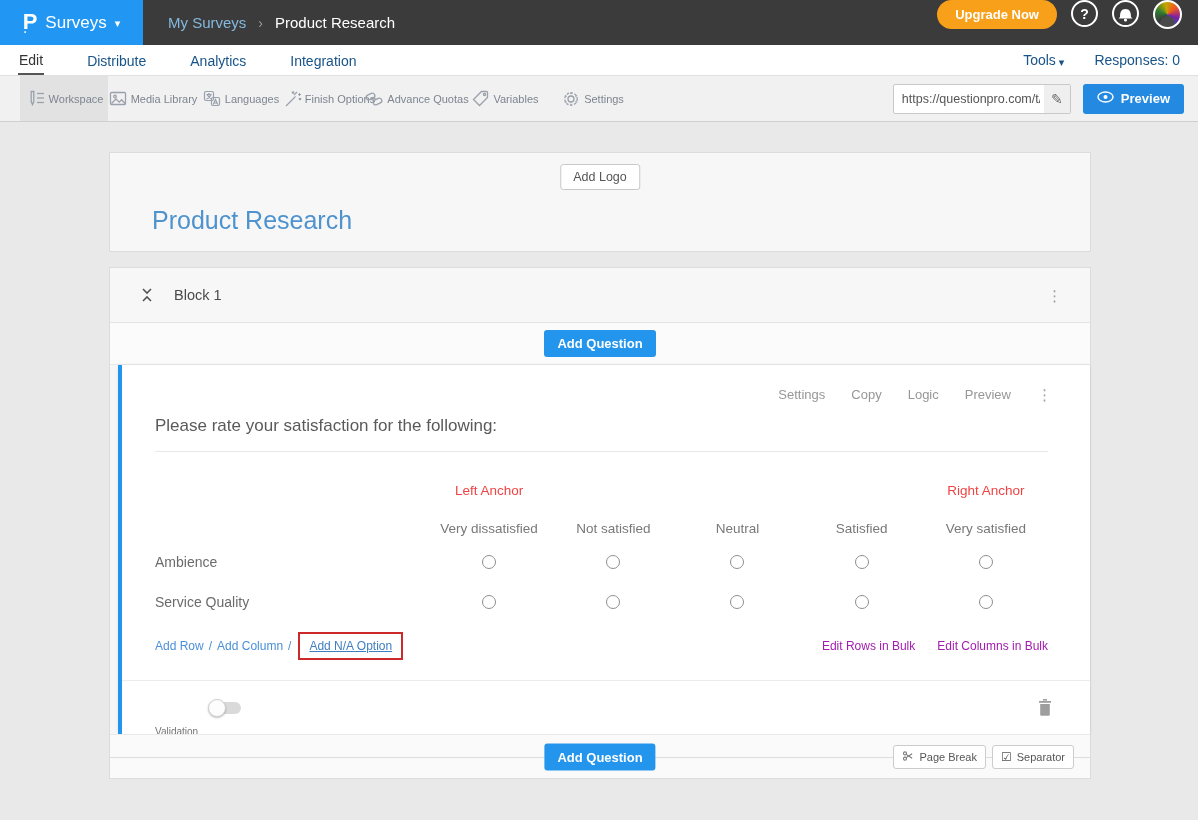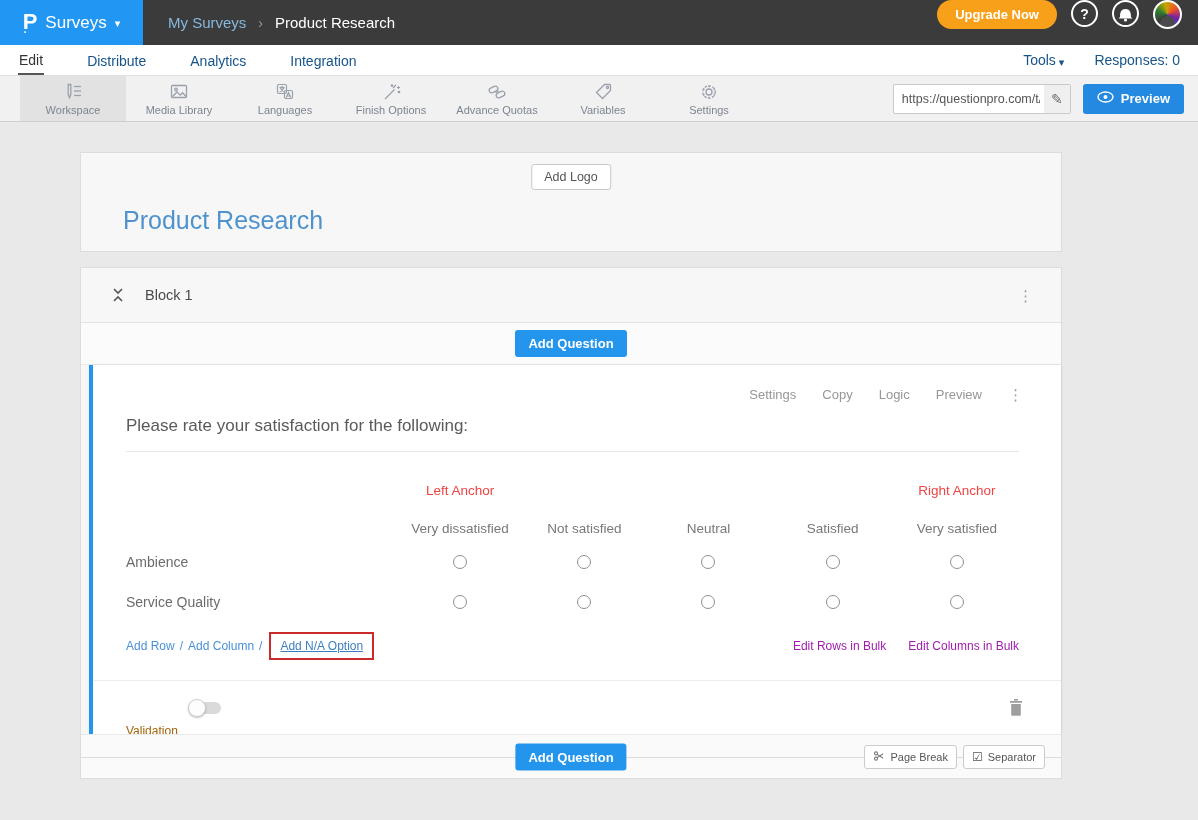--- a/index.html
+++ b/index.html
@@ -27,32 +27,32 @@
   
   .tabrow { height:31px; background:#fff; display:flex; align-items:center; padding:0 18px; border-bottom:1px solid #e0e0e0; }
   .tab { font-size:14px; color:#17548a; margin-right:42px; padding:6px 1px 5px; cursor:pointer; }
   .tab.active { color:#333; border-bottom:2px solid #555; }
   .tabrow-right { margin-left:auto; display:flex; align-items:center; gap:30px; font-size:14px; color:#17548a; }
   .tools { cursor:pointer; }
   .tools .caret { color:#17548a; margin-left:3px; }
 
   
   .toolbar { height:46px; background:#f1f1f1; border-bottom:1px solid #cfcfcf; display:flex; align-items:stretch; padding-left:20px; }
-  .tool-item { width:106px; display:flex; flex-direction:column; align-items:center; justify-content:center; gap:2px; cursor:pointer; color:#8e96a3; }
+  .tool-item { width:88px; display:flex; flex-direction:row; align-items:center; justify-content:center; gap:2px; cursor:pointer; color:#8e96a3; }
   .tool-item.active { background:#e2e2e2; }
   .tool-item svg { display:block; }
   .tool-label { font-size:11px; color:#7d8591; white-space:nowrap; }
   .toolbar-right { margin-left:auto; display:flex; align-items:center; gap:12px; padding-right:14px; }
   .url-box { display:flex; align-items:center; width:178px; height:30px; background:#fff; border:1px solid #c9c9c9; border-radius:2px; }
   .url-input { border:none; outline:none; flex:1; min-width:0; font-size:12.5px; color:#555; padding:0 4px 0 8px; font-family:inherit; background:transparent; }
   .url-pencil { width:26px; text-align:center; color:#666; font-size:14px; cursor:pointer; background:#efefef; align-self:stretch; line-height:28px; }
   .preview-btn { height:30px; background:#2489e0; color:#fff; border:none; border-radius:3px; font-size:13px; font-weight:bold; display:flex; align-items:center; gap:7px; padding:0 14px; cursor:pointer; font-family:inherit; }
 
   
-  .content { padding:30px 0 0 80px; }
+  .content { padding:30px 0 0 109px; }
   .card { width:982px; background:#f7f7f7; border:1px solid #dcdcdc; }
 
   .survey-header { height:100px; position:relative; margin-bottom:15px; }
   .add-logo-btn { position:absolute; top:11px; left:50%; transform:translateX(-50%); background:#fff; border:1px solid #c9c9c9; border-radius:3px; font-size:12.5px; color:#555; padding:5px 12px; cursor:pointer; font-family:inherit; }
   .survey-title { position:absolute; left:42px; bottom:16px; font-size:25px; color:#4f93ce; font-weight:400; }
 
   .block-header { height:55px; display:flex; align-items:center; padding:0 28px 0 30px; border-bottom:1px solid #e3e3e3; }
   .collapse-icon { cursor:pointer; display:flex; }
   .block-title { font-size:14.5px; color:#4a4a4a; margin-left:20px; }
   .dots { font-size:15px; color:#9b9b9b; cursor:pointer; line-height:1; letter-spacing:0; }
@@ -76,21 +76,21 @@
 
   .q-links { display:flex; align-items:center; margin:10px 42px 0 33px; font-size:12px; }
   .q-link { color:#4a90d9; cursor:pointer; }
   .link-sep { color:#4a90d9; margin:0 5px; }
   .na-box { border:2px solid #cc2a2a; padding:5px 9px; margin-left:2px; }
   .na-box .q-link { text-decoration:underline; color:#3f7fc1; }
   .q-links-right { margin-left:auto; display:flex; gap:22px; }
   .q-links-right .q-link { color:#a21caf; }
 
   .validation-row { border-top:1px solid #ececec; margin-top:20px; height:54px; display:flex; align-items:center; padding:0 38px 0 33px; }
-  .validation-label { font-size:12px; color:#a16207;margin-top:47px; }
+  .validation-label { font-size:10px; color:#737373;margin-top:47px; }
   .toggle { position:relative; width:31px; height:12px; background:#dadada; border-radius:7px; margin-left:12px; cursor:pointer; }
   .toggle .knob { position:absolute; left:-2px; top:-3px; width:18px; height:18px; border-radius:50%; background:#fdfdfd; border:1px solid #cfcfcf; box-shadow:0 1px 2px rgba(0,0,0,.25); }
   .trash { margin-left:auto; cursor:pointer; display:flex; }
 
   .block-footer { height:44px; background:#fafafa; position:relative; border-top:1px solid #e9e9e9; }
   .block-footer::before { content:""; position:absolute; left:0; right:0; top:50%; border-top:1px solid #ddd; }
   .block-footer .addq-btn { position:absolute; left:50%; top:50%; transform:translate(-50%,-50%); }
   .footer-right { position:absolute; right:16px; top:50%; transform:translateY(-50%); display:flex; gap:6px; }
   .mini-btn { background:#fff; border:1px solid #ccc; border-radius:3px; font-size:11px; color:#555; padding:4px 8px; cursor:pointer; display:flex; align-items:center; gap:5px; font-family:inherit; }
   .mini-btn .chk { font-size:12px; color:#555; }

